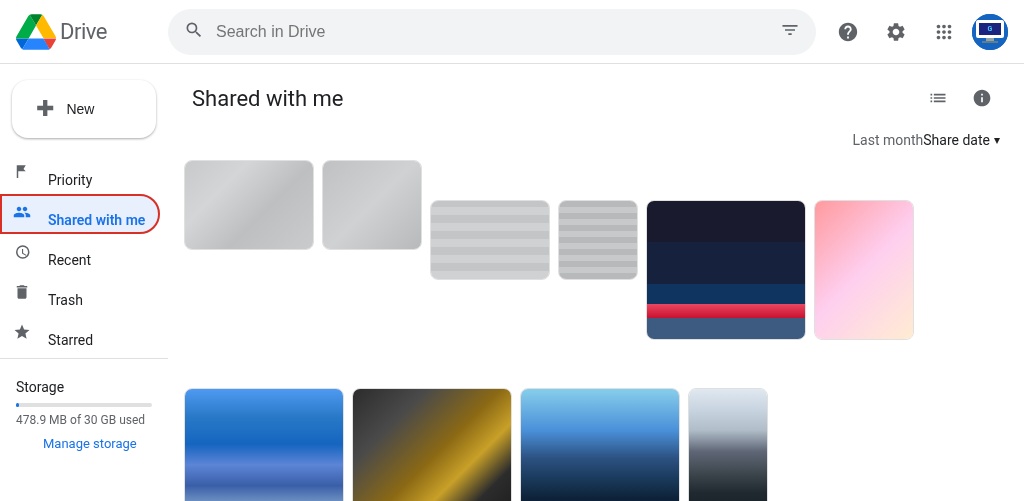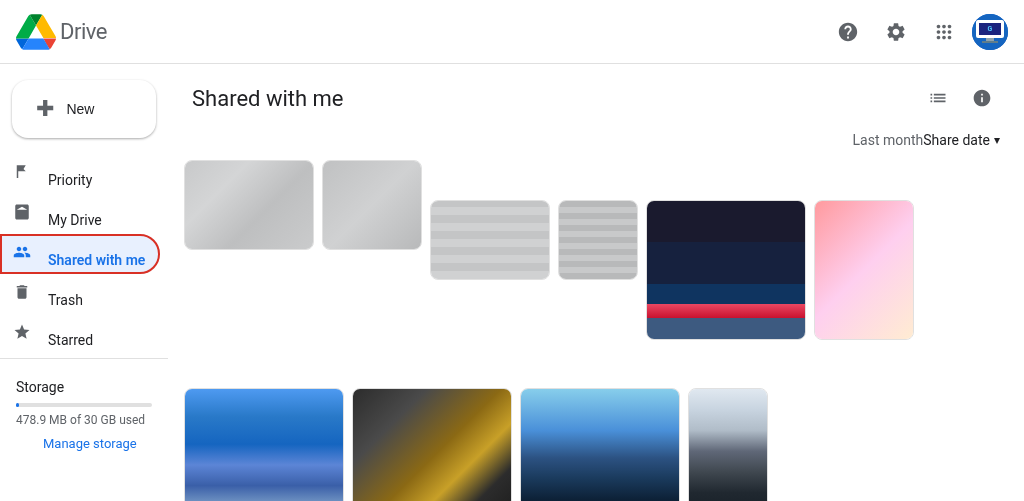--- a/index.html
+++ b/index.html
@@ -386,20 +386,33 @@
       <path d="m6.6 66.85 3.85 6.65c.8 1.4 1.95 2.5 3.3 3.3l13.75-23.8h-27.5c0 1.55.4 3.1 1.2 4.5z" fill="#0066da"></path>
       <path d="m43.65 25-13.75-23.8c-1.35.8-2.5 1.9-3.3 3.3l-25.4 44a9.06 9.06 0 0 0 -1.2 4.5h27.5z" fill="#00ac47"></path>
       <path d="m73.55 76.8c1.35-.8 2.5-1.9 3.3-3.3l1.6-2.75 7.65-13.25c.8-1.4 1.2-2.95 1.2-4.5h-27.502l5.852 11.5z" fill="#ea4335"></path>
       <path d="m43.65 25 13.75-23.8c-1.35-.8-2.9-1.2-4.5-1.2h-18.5c-1.6 0-3.15.45-4.5 1.2z" fill="#00832d"></path>
       <path d="m59.8 53h-32.3l-13.75 23.8c1.35.8 2.9 1.2 4.5 1.2h50.8c1.6 0 3.15-.45 4.5-1.2z" fill="#2684fc"></path>
       <path d="m73.4 26.5-12.7-22c-.8-1.4-1.95-2.5-3.3-3.3l-13.75 23.8 16.15 27h27.45c0-1.55-.4-3.1-1.2-4.5z" fill="#ffba00"></path>
     </svg>
     <span class="logo-text">Drive</span>
   </div>
 
+  <div class="search-bar">
+    <span class="search-icon-wrap">
+      <svg width="20" height="20" viewBox="0 0 24 24" fill="none">
+        <path d="M15.5 14h-.79l-.28-.27A6.471 6.471 0 0 0 16 9.5 6.5 6.5 0 1 0 9.5 16c1.61 0 3.09-.59 4.23-1.57l.27.28v.79l5 4.99L20.49 19l-4.99-5zm-6 0C7.01 14 5 11.99 5 9.5S7.01 5 9.5 5 14 7.01 14 9.5 11.99 14 9.5 14z" fill="#5f6368"></path>
+      </svg>
+    </span>
+    <input type="text" placeholder="Search in Drive" style="">
+    <span class="filter-icon-wrap">
+      <svg width="20" height="20" viewBox="0 0 24 24" fill="none">
+        <path d="M10 18h4v-2h-4v2zM3 6v2h18V6H3zm3 7h12v-2H6v2z" fill="#5f6368"></path>
+      </svg>
+    </span>
+  </div>
 
   <div class="topbar-actions">
     <button class="topbar-icon-btn" title="">
       <svg width="22" height="22" viewBox="0 0 24 24" fill="none">
         <path d="M12 2C6.48 2 2 6.48 2 12s4.48 10 10 10 10-4.48 10-10S17.52 2 12 2zm1 17h-2v-2h2v2zm2.07-7.75l-.9.92C13.45 12.9 13 13.5 13 15h-2v-.5c0-1.1.45-2.1 1.17-2.83l1.24-1.26c.37-.36.59-.86.59-1.41 0-1.1-.9-2-2-2s-2 .9-2 2H8c0-2.21 1.79-4 4-4s4 1.79 4 4c0 .88-.36 1.68-.93 2.25z" fill="#5f6368"></path>
       </svg>
     </button>
     <button class="topbar-icon-btn" title="">
       <svg width="22" height="22" viewBox="0 0 24 24" fill="none">
         <path d="M19.14,12.94c0.04-0.3,0.06-0.61,0.06-0.94c0-0.32-0.02-0.64-0.07-0.94l2.03-1.58c0.18-0.14,0.23-0.41,0.12-0.61 l-1.92-3.32c-0.12-0.22-0.37-0.29-0.59-0.22l-2.39,0.96c-0.5-0.38-1.03-0.7-1.62-0.94L14.4,2.81c-0.04-0.24-0.24-0.41-0.48-0.41 h-3.84c-0.24,0-0.43,0.17-0.47,0.41L9.25,5.35C8.66,5.59,8.12,5.92,7.63,6.29L5.24,5.33c-0.22-0.08-0.47,0-0.59,0.22L2.74,8.87 C2.62,9.08,2.66,9.34,2.86,9.48l2.03,1.58C4.84,11.36,4.8,11.69,4.8,12s0.02,0.64,0.07,0.94l-2.03,1.58 c-0.18,0.14-0.23,0.41-0.12,0.61l1.92,3.32c0.12,0.22,0.37,0.29,0.59,0.22l2.39-0.96c0.5,0.38,1.03,0.7,1.62,0.94l0.36,2.54 c0.05,0.24,0.24,0.41,0.48,0.41h3.84c0.24,0,0.44-0.17,0.47-0.41l0.36-2.54c0.59-0.24,1.13-0.56,1.62-0.94l2.39,0.96 c0.22,0.08,0.47,0,0.59-0.22l1.92-3.32c0.12-0.22,0.07-0.47-0.12-0.61L19.14,12.94z M12,15.6c-1.98,0-3.6-1.62-3.6-3.6 s1.62-3.6,3.6-3.6s3.6,1.62,3.6,3.6S13.98,15.6,12,15.6z" fill="#5f6368"></path>
@@ -437,38 +450,38 @@
 
     <div class="nav-item">
       <span class="nav-icon">
         <svg width="18" height="18" viewBox="0 0 24 24" fill="none">
           <path d="M9 11H7v9H5V3h12l-3 5 3 3H9z" fill="#5f6368"></path>
         </svg>
       </span>
       <span class="nav-label">Priority</span>
     </div>
 
-    <div class="nav-item">
-      <span class="nav-icon">
-        <svg width="18" height="18" viewBox="0 0 24 24" fill="none">
-          <path d="M19 2H5C3.9 2 3 2.9 3 4v16c0 1.1.9 2 2 2h14c1.1 0 2-.9 2-2V4c0-1.1-.9-2-2-2zm-7 3L19 9H5L12 5z" fill="#5f6368"></path>
-        </svg>
-      </span>
-      <span class="nav-label">My Drive</span>
-    </div>
 
     <div class="nav-item active nav-item-shared-with-me">
       <span class="nav-icon">
         <svg width="18" height="18" viewBox="0 0 24 24" fill="none">
           <path d="M16 11c1.66 0 2.99-1.34 2.99-3S17.66 5 16 5c-1.66 0-3 1.34-3 3s1.34 3 3 3zm-8 0c1.66 0 2.99-1.34 2.99-3S9.66 5 8 5C6.34 5 5 6.34 5 8s1.34 3 3 3zm0 2c-2.33 0-7 1.17-7 3.5V19h14v-2.5c0-2.33-4.67-3.5-7-3.5zm8 0c-.29 0-.62.02-.97.05 1.16.84 1.97 1.97 1.97 3.45V19h6v-2.5c0-2.33-4.67-3.5-7-3.5z" fill="#1a73e8"></path>
         </svg>
       </span>
       <span class="nav-label">Shared with me</span>
     </div>
 
+    <div class="nav-item">
+      <span class="nav-icon">
+        <svg width="18" height="18" viewBox="0 0 24 24" fill="none">
+          <path d="M13 3a9 9 0 1 0 0 18A9 9 0 0 0 13 3zm0 16a7 7 0 1 1 0-14 7 7 0 0 1 0 14zm.5-11H12v6l5.25 3.15.75-1.23-4.5-2.67V8z" fill="#5f6368"></path>
+        </svg>
+      </span>
+      <span class="nav-label">Recent</span>
+    </div>
 
     <div class="nav-item">
       <span class="nav-icon">
         <svg width="18" height="18" viewBox="0 0 24 24" fill="none">
           <path d="M6 19c0 1.1.9 2 2 2h8c1.1 0 2-.9 2-2V7H6v12zM19 4h-3.5l-1-1h-5l-1 1H5v2h14V4z" fill="#5f6368"></path>
         </svg>
       </span>
       <span class="nav-label">Trash</span>
     </div>
 

